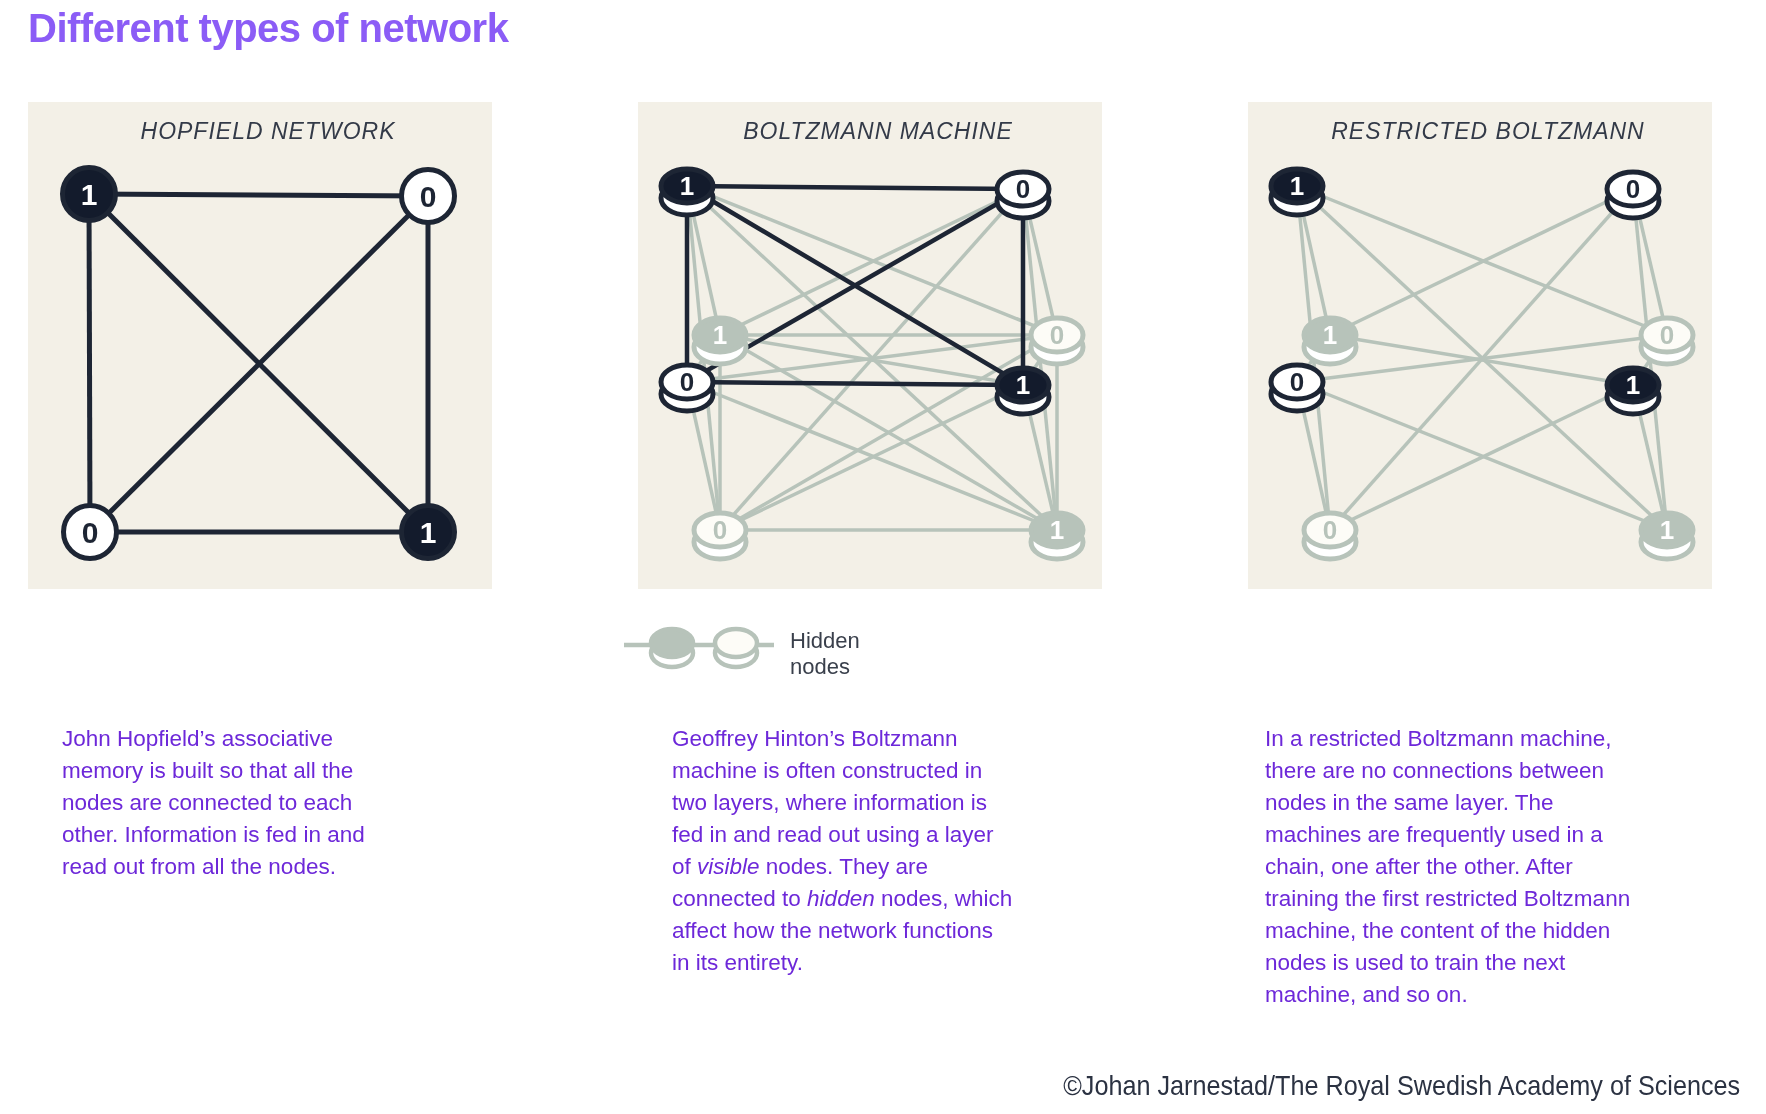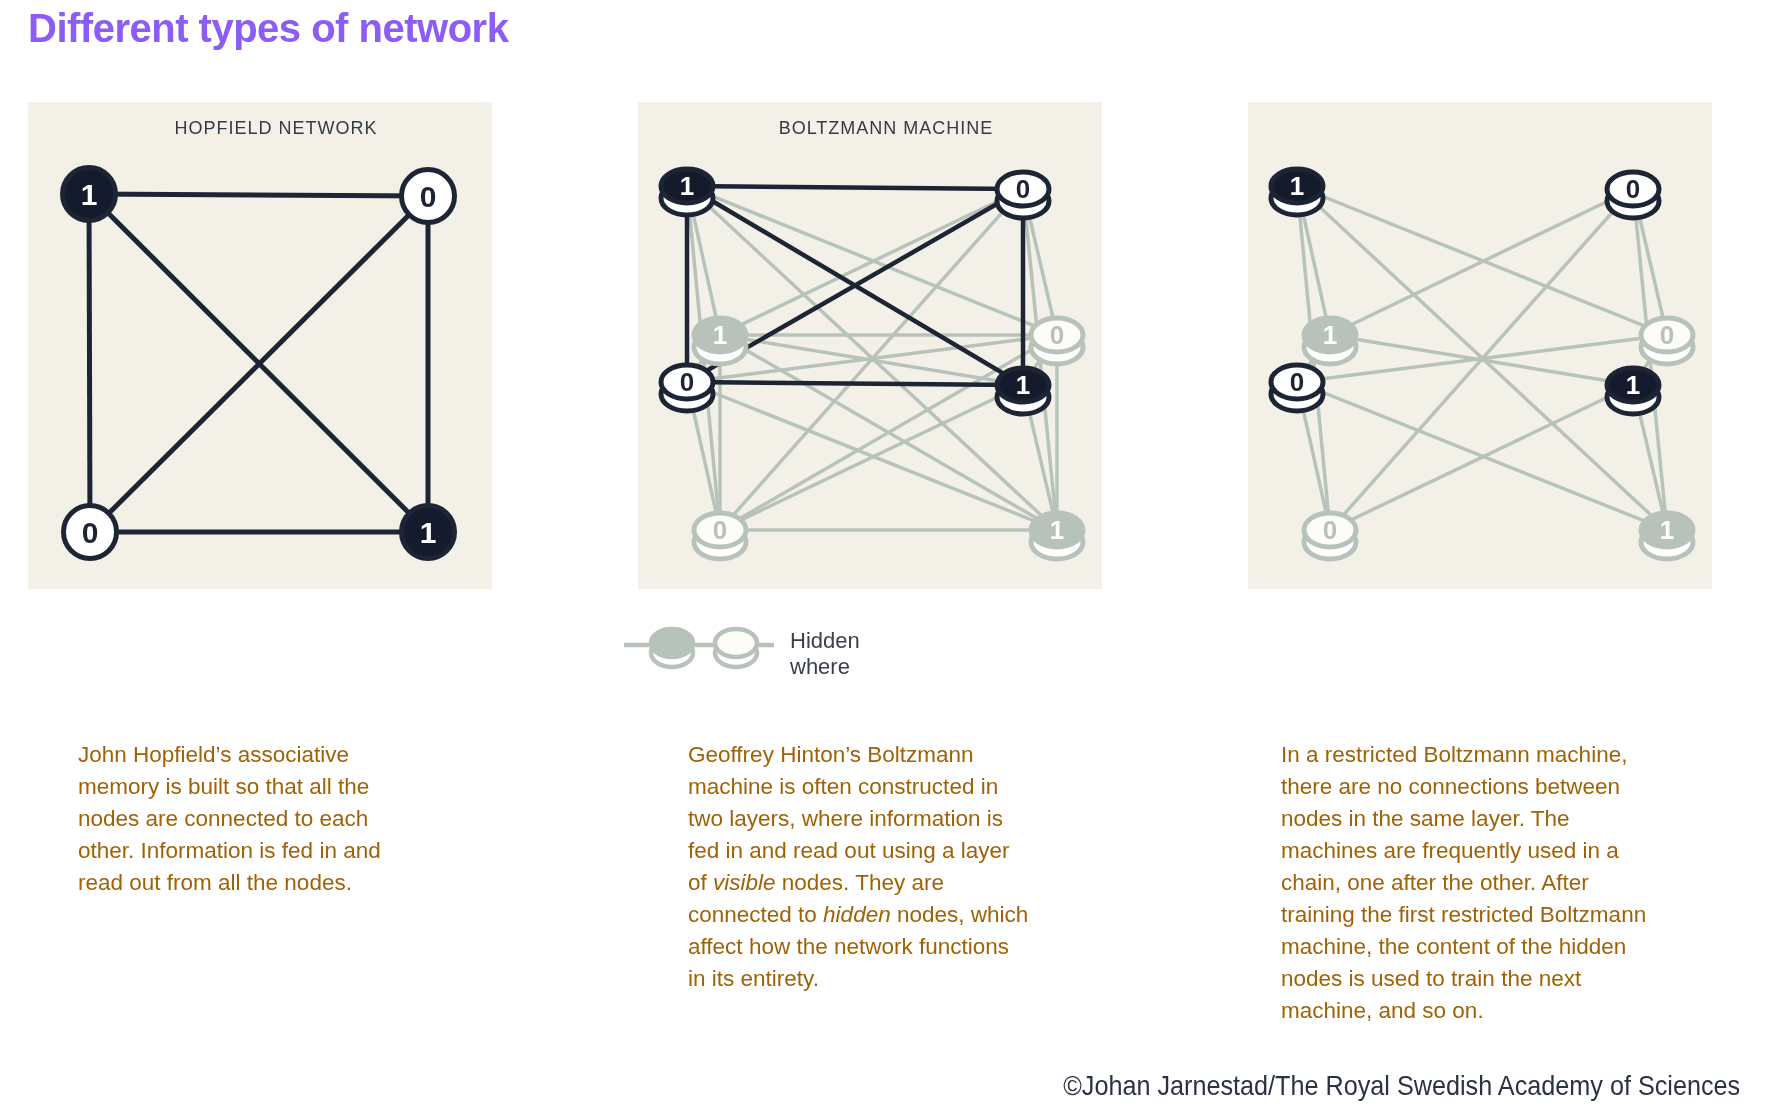--- a/index.html
+++ b/index.html
@@ -1,27 +1,27 @@
 <!DOCTYPE html>
 <html><head>
 <meta charset="utf-8">
 <style>
   html,body{margin:0;padding:0;background:#fff;}
   .page{position:relative;width:1766px;height:1114px;background:#ffffff;
         font-family:"Liberation Sans",sans-serif;overflow:hidden;}
   .main-title{position:absolute;left:28px;top:6px;margin:0;
         font-size:40px;font-weight:700;letter-spacing:-0.5px;color:#8b5cf6;}
   .panel{position:absolute;top:102px;width:464px;height:487px;background:#f3f0e7;}
-  .panel-title{position:absolute;top:16px;left:16px;width:100%;text-align:center;
-        font-size:18px;letter-spacing:1px;color:#333a48;}
+  .panel-title{position:absolute;top:16px;left:8px;width:100%;text-align:center;
+        font-size:23px;letter-spacing:1px;color:#333a48;font-style:italic;}
   .panel svg{position:absolute;left:0;top:0;}
   .legend{position:absolute;left:622px;top:614px;display:flex;gap:2px;}
   .legend-item{display:flex;align-items:flex-start;gap:14px;}
   .legend-label{width:92px;margin-top:14px;font-size:22px;line-height:26px;color:#3a404c;}
-  .desc{position:absolute;top:723px;margin:16px;font-size:22.5px;line-height:32px;color:#a16207;}
+  .desc{position:absolute;top:723px;margin:0;font-size:22.5px;line-height:32px;color:#6d28d9;}
   .desc i{font-style:italic;}
   .credit{position:absolute;right:26px;top:1070px;font-size:28px;color:#2b3242;
         transform:scaleX(0.9);transform-origin:100% 0;white-space:nowrap;}
 </style>
 </head>
 <body>
 
 <div class="page">
 
   <h1 class="main-title">Different types of network</h1>
@@ -140,32 +140,33 @@
         <ellipse cx="385" cy="295" rx="26" ry="17" fill="#ffffff" stroke="#1d2534" stroke-width="5"></ellipse>
         <ellipse cx="385" cy="283" rx="26" ry="17" fill="#131b2c" stroke="#1d2534" stroke-width="5"></ellipse>
         <text x="385" y="292.36" text-anchor="middle" font-size="26" font-weight="bold" fill="#ffffff" font-family="&quot;Liberation Sans&quot;,sans-serif">1</text>
         <ellipse cx="82" cy="440" rx="26" ry="17" fill="#ffffff" stroke="#b7c3ba" stroke-width="5"></ellipse>
         <ellipse cx="82" cy="428" rx="26" ry="17" fill="#fdfcf7" stroke="#b7c3ba" stroke-width="5"></ellipse>
         <text x="82" y="437.36" text-anchor="middle" font-size="26" font-weight="bold" fill="#b7c3ba" font-family="&quot;Liberation Sans&quot;,sans-serif">0</text>
         <ellipse cx="419" cy="440" rx="26" ry="17" fill="#ffffff" stroke="#b7c3ba" stroke-width="5"></ellipse>
         <ellipse cx="419" cy="428" rx="26" ry="17" fill="#b7c3ba" stroke="#b7c3ba" stroke-width="5"></ellipse>
         <text x="419" y="437.36" text-anchor="middle" font-size="26" font-weight="bold" fill="#ffffff" font-family="&quot;Liberation Sans&quot;,sans-serif">1</text>
       </svg>
+    <div class="panel-title">RESTRICTED BOLTZMANN</div>
   </section>
 
   <div class="legend">
     <div class="legend-item">
       <svg width="154" height="64" viewBox="0 0 154 64">
           <line x1="2" y1="31" x2="152" y2="31" stroke="#b7c3ba" stroke-width="4.5"></line>
           <ellipse cx="50" cy="39" rx="21" ry="14" fill="#ffffff" stroke="#b7c3ba" stroke-width="4.5"></ellipse>
           <ellipse cx="50" cy="29" rx="21" ry="14" fill="#b7c3ba" stroke="#b7c3ba" stroke-width="4.5"></ellipse>
           <ellipse cx="114" cy="39" rx="21" ry="14" fill="#ffffff" stroke="#b7c3ba" stroke-width="4.5"></ellipse>
           <ellipse cx="114" cy="29" rx="21" ry="14" fill="#fdfcf7" stroke="#b7c3ba" stroke-width="4.5"></ellipse>
         </svg>
-      <div class="legend-label">Hidden where</div>
+      <div class="legend-label">Hidden nodes</div>
     </div>
   </div>
 
   <p class="desc" style="left:62px;width:430px"><span>John Hopfield’s associative</span><br><span>memory is built so that all the</span><br><span>nodes are connected to each</span><br><span>other. Information is fed in and</span><br><span>read out from all the nodes.</span></p>
   <p class="desc" style="left:672px;width:430px"><span>Geoffrey Hinton’s Boltzmann</span><br><span>machine is often constructed in</span><br><span>two layers, where information is</span><br><span>fed in and read out using a layer</span><br><span>of </span><i>visible</i><span> nodes. They are</span><br><span>connected to </span><i>hidden</i><span> nodes, which</span><br><span>affect how the network functions</span><br><span>in its entirety.</span></p>
   <p class="desc" style="left:1265px;width:490px"><span>In a restricted Boltzmann machine,</span><br><span>there are no connections between</span><br><span>nodes in the same layer. The</span><br><span>machines are frequently used in a</span><br><span>chain, one after the other. After</span><br><span>training the first restricted Boltzmann</span><br><span>machine, the content of the hidden</span><br><span>nodes is used to train the next</span><br><span>machine, and so on.</span></p>
 
   <div class="credit">©Johan Jarnestad/The Royal Swedish Academy of Sciences</div>
 
 </div>

